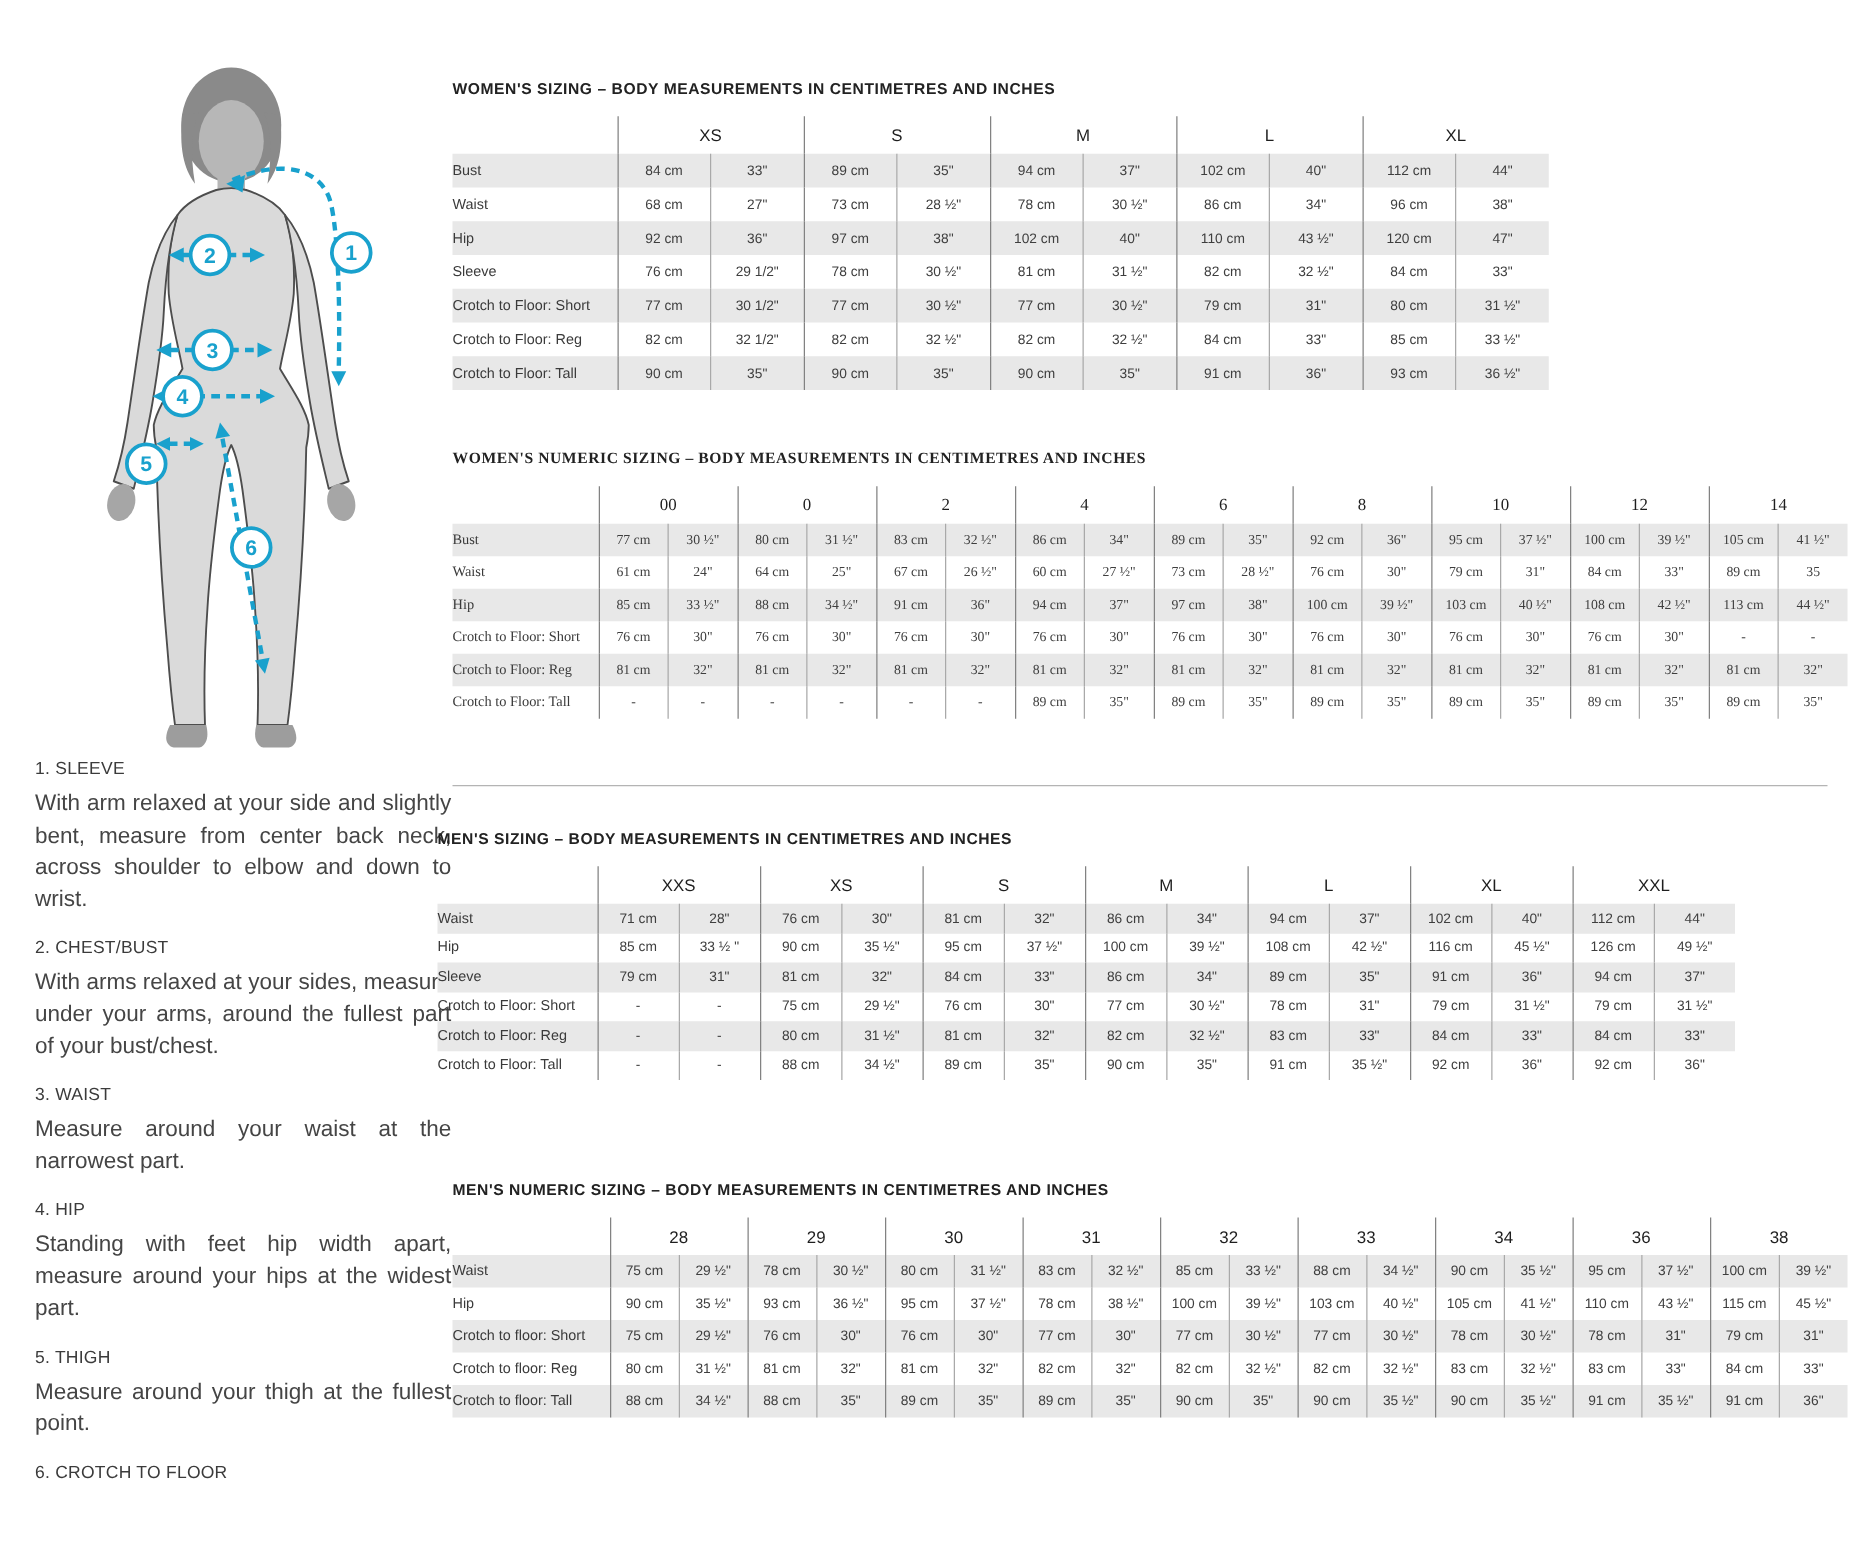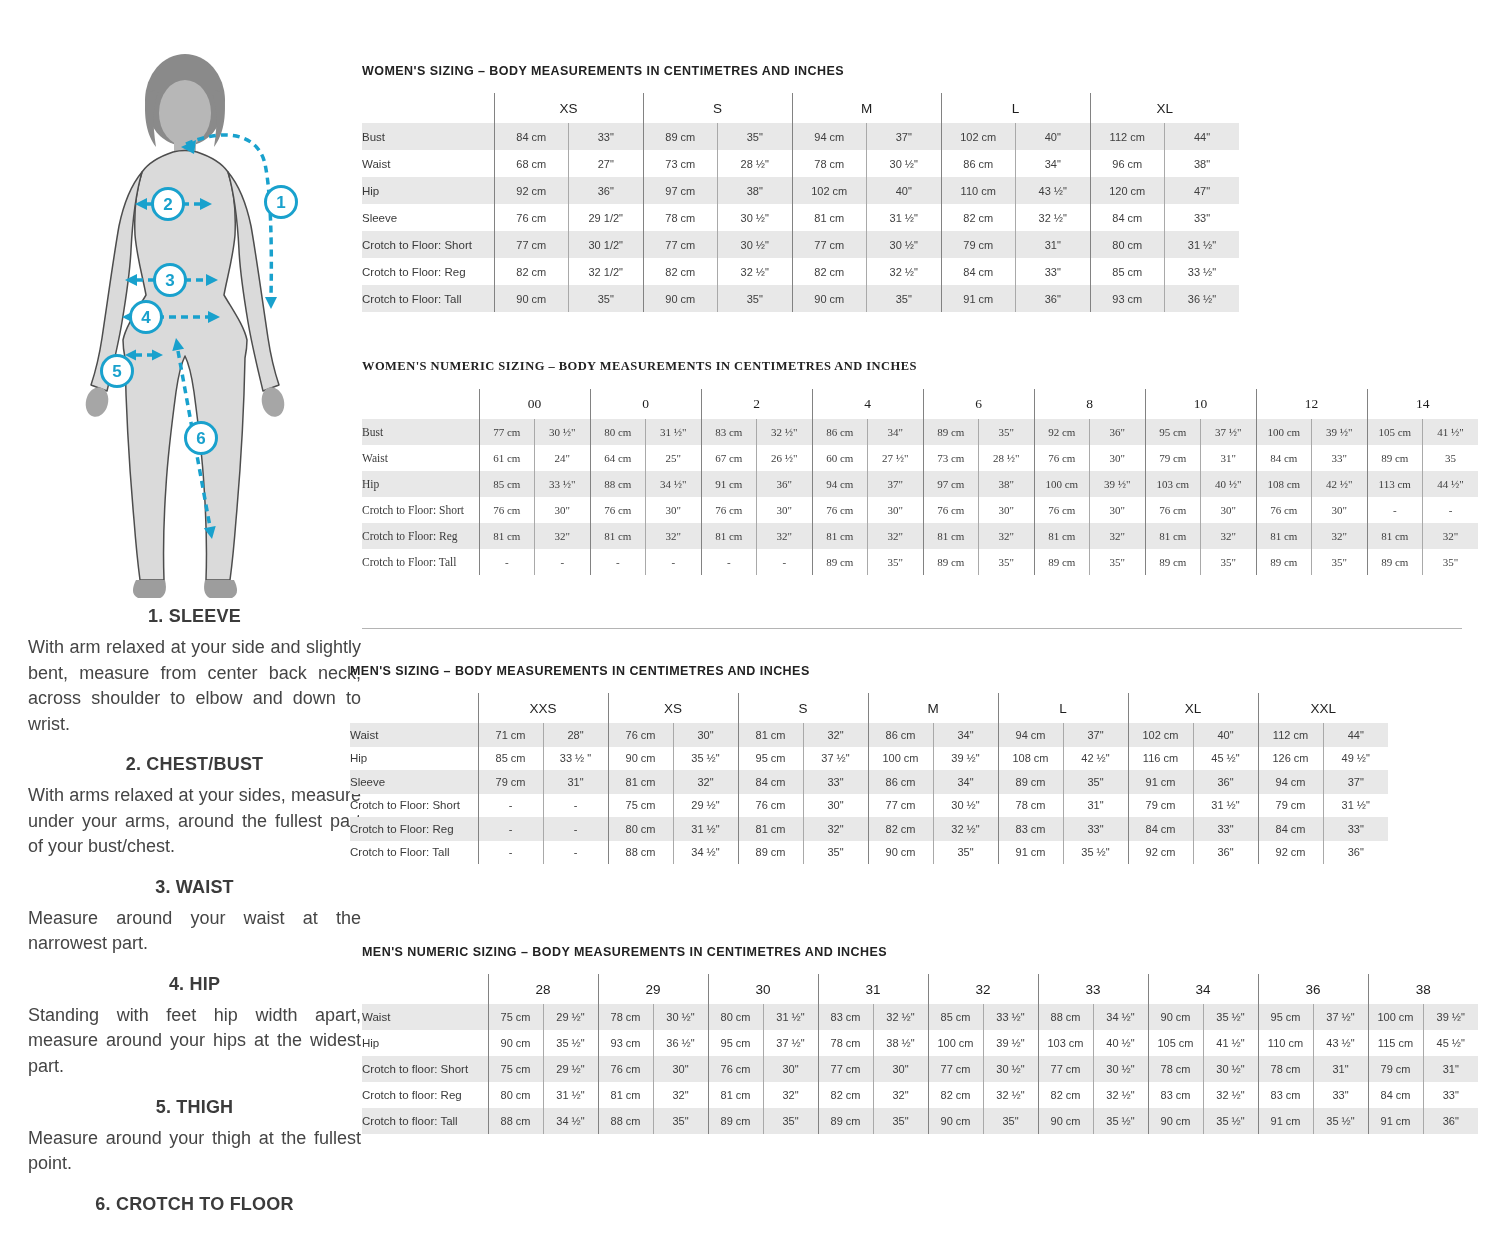--- a/index.html
+++ b/index.html
@@ -22,22 +22,22 @@
   td.val{font-size:11px;text-align:center;color:#3e3e3e;}
   .sec0 tbody td{height:27px;}
   .sec1 tbody td{height:26px;}
   .sec2 tbody td{height:23.5px;}
   .sec3 tbody td{height:26px;}
   .hdiv{position:absolute;left:362px;top:628px;width:1100px;height:0;
         border-top:1.5px solid #b4b4b4;}
 
   
   .instructions{position:absolute;left:28px;top:606px;width:333px;}
-  .instructions h3{margin:17px 0 8px 0;font-size:18px;font-weight:bold;
-                   color:#3b3b3b;letter-spacing:.2px;text-align:center;}
+  .instructions h3{margin:17px 0 8px 0;font-size:14px;font-weight:normal;
+                   color:#3b3b3b;letter-spacing:.2px;}
   .instructions h3:first-child{margin-top:0;}
   .instructions p{margin:0;font-size:18px;line-height:1.42;color:#454545;
                   text-align:justify;}
   .instructions p.footnote{margin-top:15px;padding-left:13px;text-indent:-13px;}
 
   
   .figure{position:absolute;left:60px;top:50px;width:252px;height:548px;}
 </style>
 </head>
 <body>

